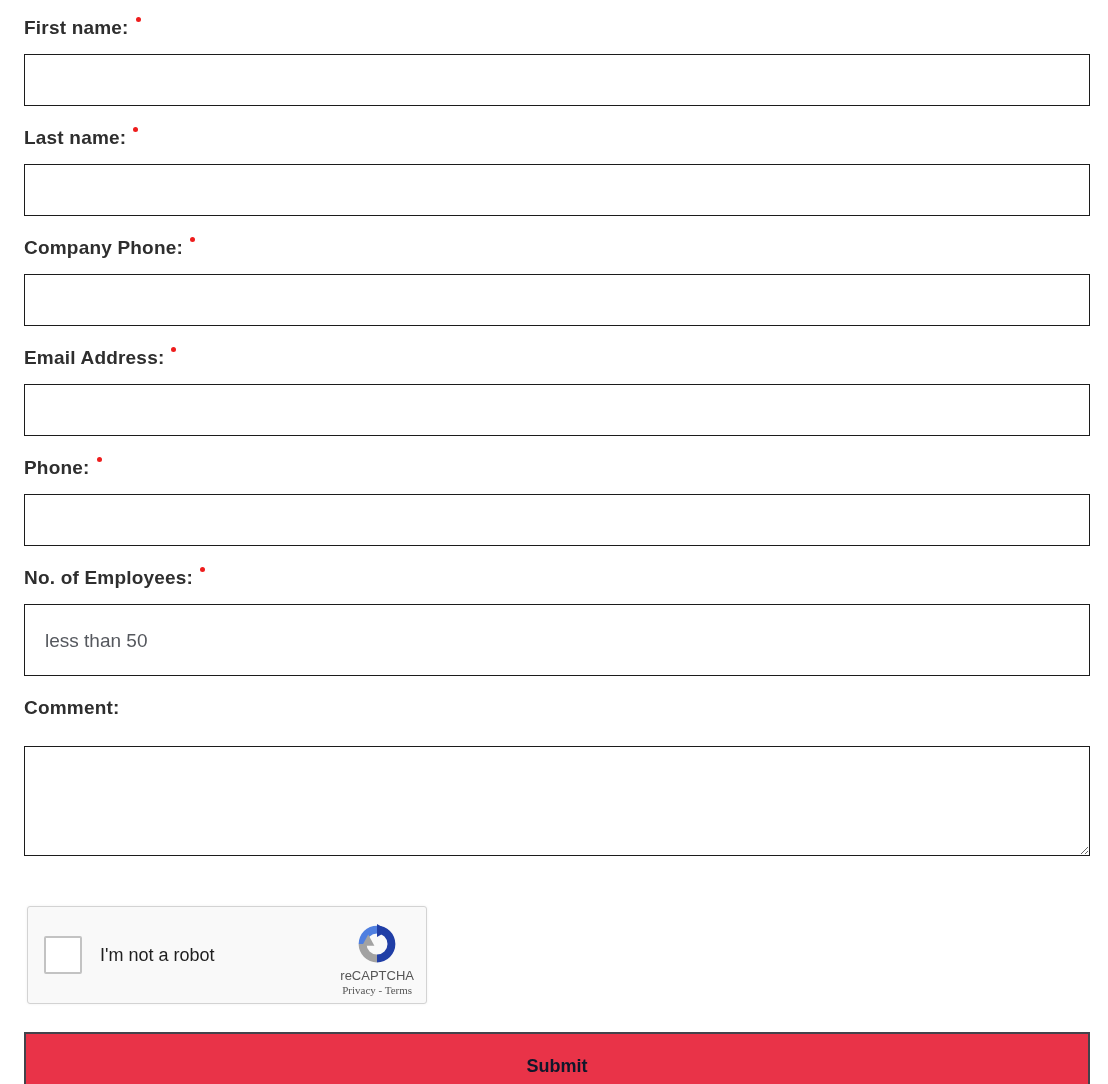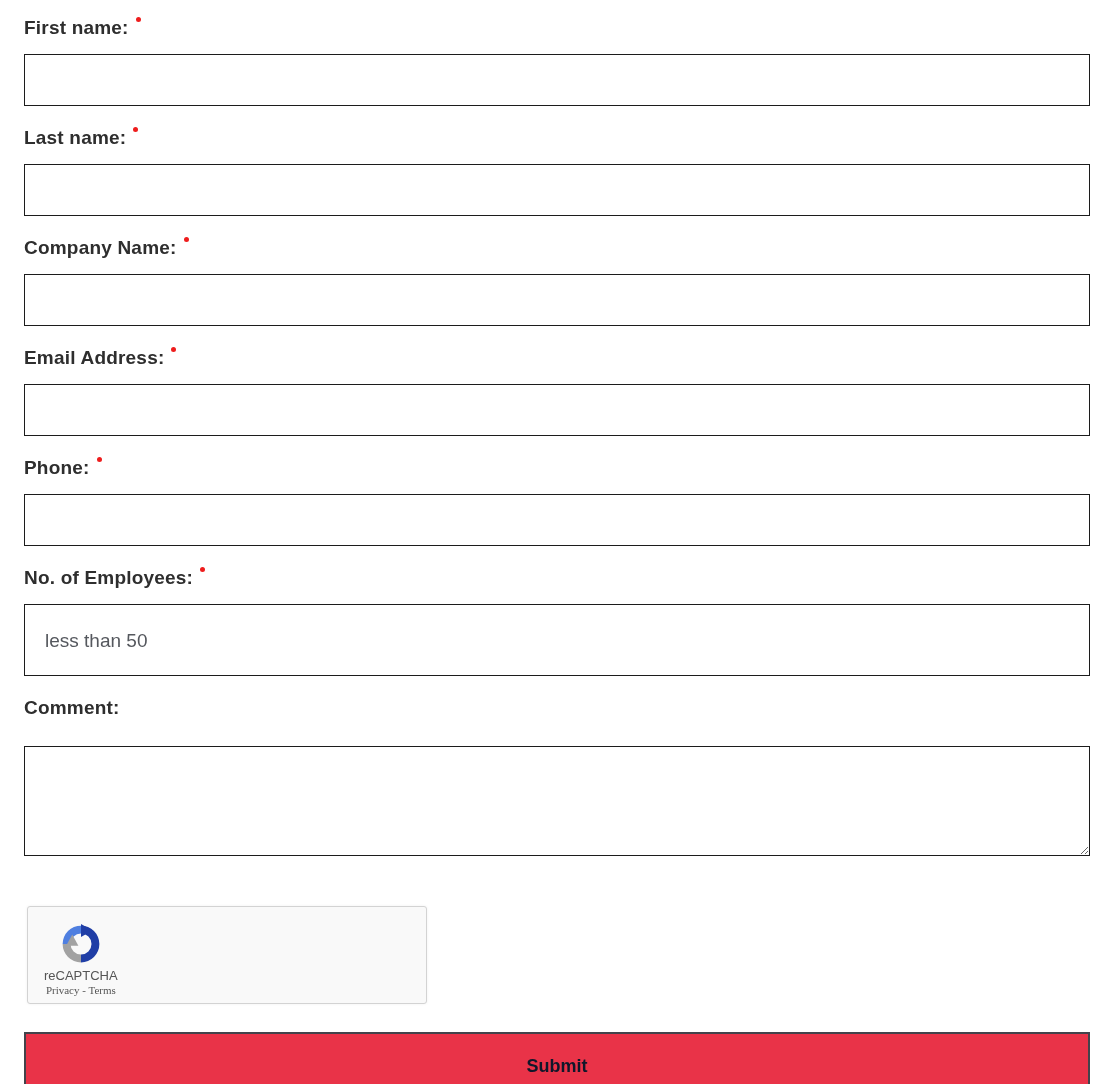--- a/index.html
+++ b/index.html
@@ -153,21 +153,21 @@
     <label class="lbl"><span>First name:</span><span class="req"></span></label>
     <input class="txt" type="text" value="" style="">
   </div>
 
   <div class="group">
     <label class="lbl"><span>Last name:</span><span class="req"></span></label>
     <input class="txt" type="text" value="" style="">
   </div>
 
   <div class="group">
-    <label class="lbl"><span>Company Name:</span><span class="req"></span></label>
+    <label class="lbl"><span>Company Phone:</span><span class="req"></span></label>
     <input class="txt" type="text" value="" style="">
   </div>
 
   <div class="group">
     <label class="lbl"><span>Email Address:</span><span class="req"></span></label>
     <input class="txt" type="text" value="" style="">
   </div>
 
   <div class="group">
     <label class="lbl"><span>Phone:</span><span class="req"></span></label>
@@ -180,20 +180,24 @@
       <option>less than 50</option>
     </select>
   </div>
 
   <div class="group group-comment">
     <label class="lbl"><span>Comment:</span></label>
     <textarea class="ta" value="" style=""></textarea>
   </div>
 
   <div class="recaptcha">
+    <div class="rc-left">
+      <div class="rc-checkbox"></div>
+      <span class="rc-label">I'm not a robot</span>
+    </div>
     <div class="rc-brand">
       <svg viewBox="0 0 48 48" width="42" height="42" aria-hidden="true">
         <path d="M3,24 A21,21 0 0 1 24,3 L24,12 A12,12 0 0 0 12,24 Z" fill="#4f7fe0"></path>
         <path d="M24,3 A21,21 0 0 1 24,45 L24,36 A12,12 0 0 0 24,12 Z" fill="#203ea6"></path>
         <polygon points="24,1 37,8.5 24,16" fill="#203ea6"></polygon>
         <path d="M24,45 A21,21 0 0 1 3,24 L12,24 A12,12 0 0 0 24,36 Z" fill="#a2a2a2"></path>
         <polygon points="7,26 21,26 14,13" fill="#a2a2a2"></polygon>
       </svg>
       <div class="rc-name">reCAPTCHA</div>
       <div class="rc-links"><span>Privacy</span><span> - </span><span>Terms</span></div>

